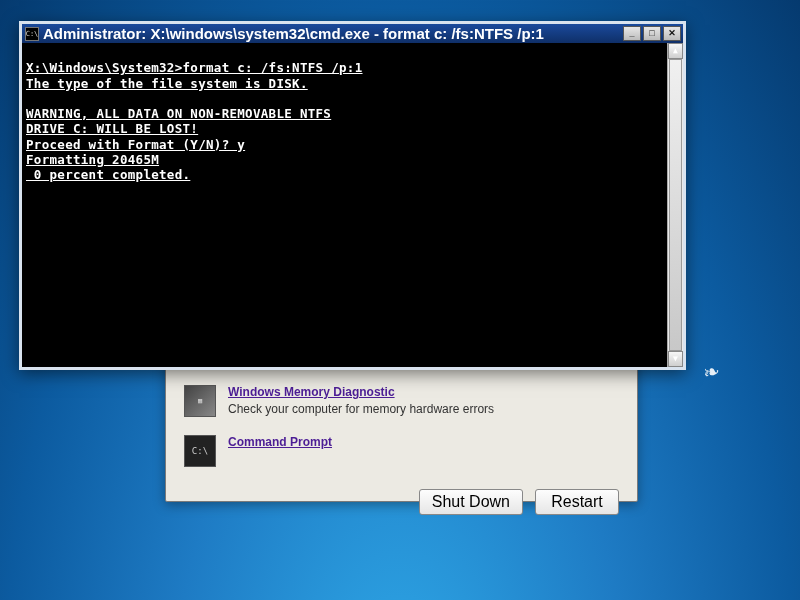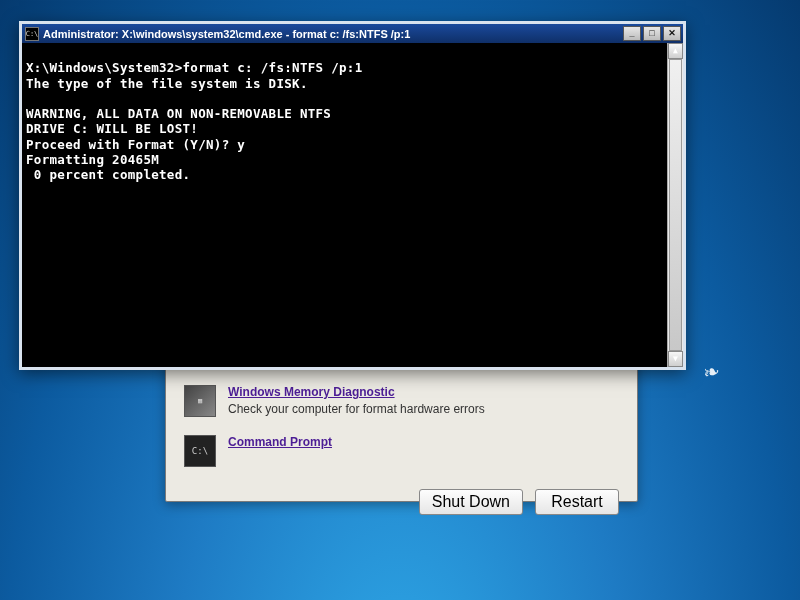--- a/index.html
+++ b/index.html
@@ -114,21 +114,21 @@
     }
     .title-bar .app-icon {
       width: 14px; height: 14px;
       background: #000;
       border: 1px solid #777;
       display: flex; align-items: center; justify-content: center;
       font-size: 7px; color: #ccc; font-family: monospace;
     }
     .title-text {
       color: #fff;
-      font-size: 11px;
+      font-size: 15px;
       font-weight: bold;
       flex: 1;
       white-space: nowrap;
       overflow: hidden;
     }
     .title-buttons { display: flex; gap: 2px; }
     .tbtn {
       width: 18px; height: 15px;
       background: linear-gradient(#e7e7e7,#bcbcbc);
       border: 1px solid #555;
@@ -147,21 +147,21 @@
       font-family: "Lucida Console","Consolas",monospace;
       font-size: 12.5px;
       line-height: 1.22;
       padding: 2px 4px;
       letter-spacing: 0.3px;
       font-weight: bold;
       white-space: pre;
       overflow: hidden;
       position: relative;
     }
-    .cmd-body .prompt-line { white-space: pre; }
+    .cmd-body .prompt-line { white-space: pre; text-decoration: underline; }
     .cmd-scrollbar {
       position: absolute;
       right: 0; top: 0; bottom: 0;
       width: 16px;
       background: #e9e9e9;
       border-left: 1px solid #aaa;
       display: flex; flex-direction: column;
     }
     .sb-btn {
       height: 16px;
@@ -184,21 +184,21 @@
 <div class="bg-lines"></div>
 <div class="leaf l1">❧</div>
 
 <div class="panel">
   <div class="tool-list">
     <div style="height:294px"></div>
     <div class="tool-item">
       <div class="tool-icon diag">▦</div>
       <div class="tool-text">
         <div class="tool-link">Windows Memory Diagnostic</div>
-        <div class="tool-desc">Check your computer for format hardware errors</div>
+        <div class="tool-desc">Check your computer for memory hardware errors</div>
       </div>
     </div>
     <div class="tool-item">
       <div class="tool-icon">C:\</div>
       <div class="tool-text">
         <div class="tool-link">Command Prompt</div>
       </div>
     </div>
   </div>
   <div class="panel-buttons">

